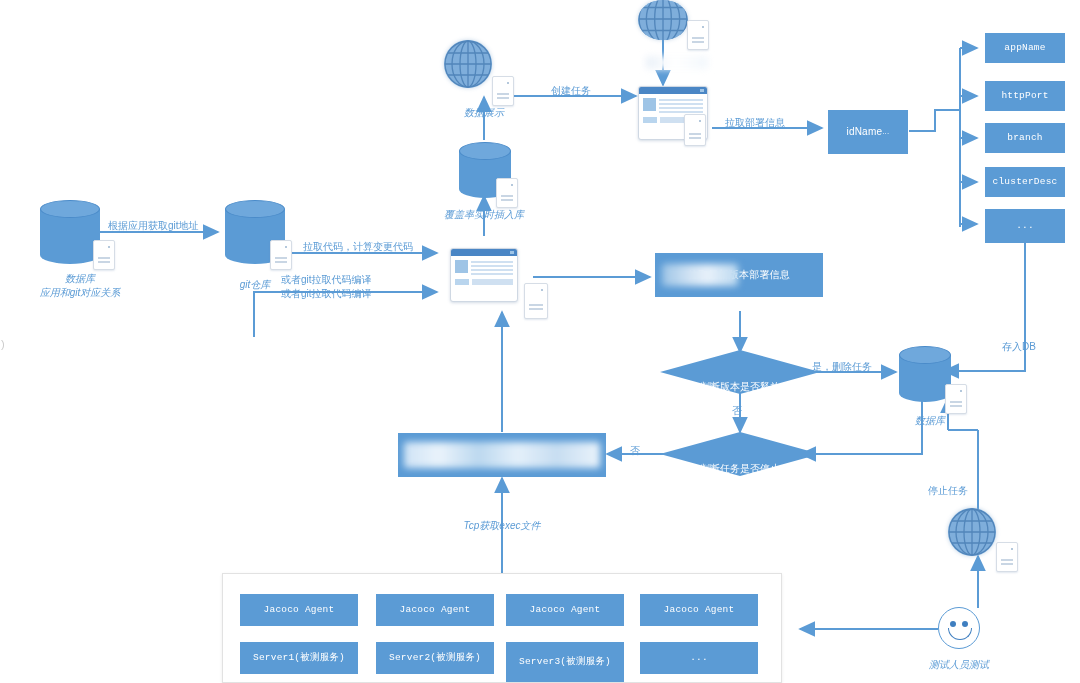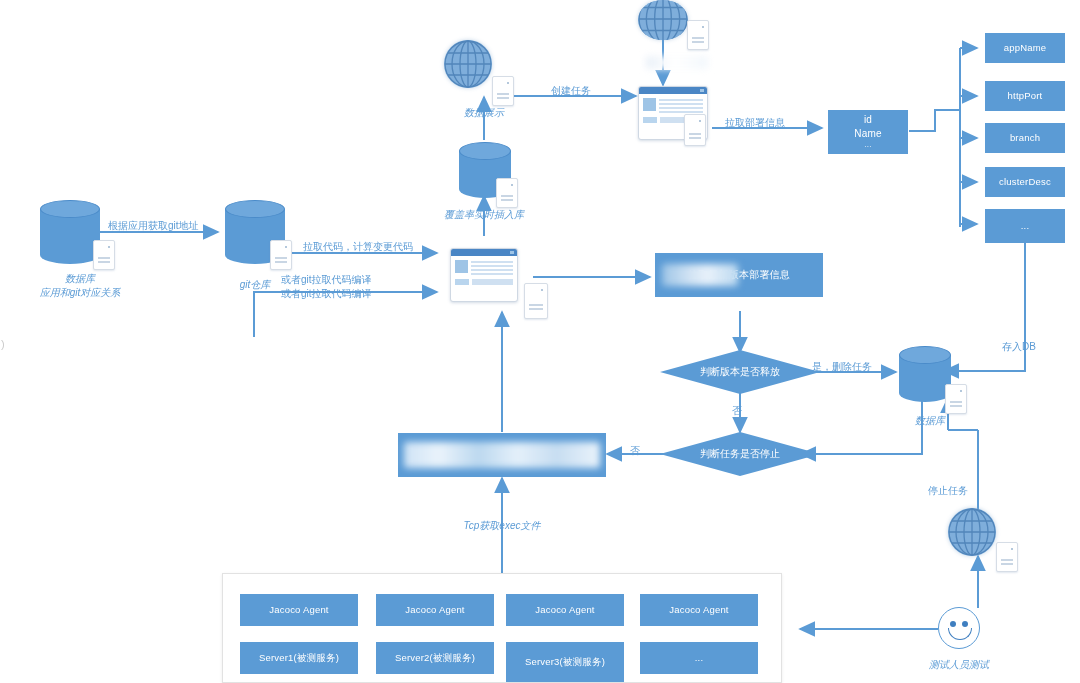--- a/index.html
+++ b/index.html
@@ -5,24 +5,24 @@
   html,body{margin:0;padding:0;background:#ffffff;}
   body{width:1080px;height:683px;position:relative;overflow:hidden;
        font-family:"Liberation Sans","DejaVu Sans",sans-serif;}
   #canvas{position:absolute;left:0;top:0;width:1080px;height:683px;}
   .node{position:absolute;box-sizing:border-box;}
 
   
   .box{background:#5B9BD5;color:#ffffff;display:flex;align-items:center;
        justify-content:center;text-align:center;font-size:10px;line-height:1.35;
        letter-spacing:.2px;}
-  .box.sm{font-size:9.5px;}
-
-  
-  .diamond{display:flex;align-items:center;justify-content:center;}
+  .box.sm{font-size:9.5px;font-family:Liberation Mono, monospace;}
+
+  
+  .diamond{display:flex;align-items:flex-end;justify-content:center;}
   .diamond .dlabel{position:relative;z-index:2;color:#fff;font-size:10px;
        white-space:nowrap;}
   .diamond .dshape{position:absolute;left:0;top:0;width:100%;height:100%;
        background:#5B9BD5;clip-path:polygon(50% 0,100% 50%,50% 100%,0 50%);}
 
   
   .cyl{position:absolute;}
   .cyl .body{position:absolute;left:0;top:9px;width:100%;height:calc(100% - 18px);
        background:#5B9BD5;}
   .cyl .top{position:absolute;left:0;top:0;width:100%;height:18px;border-radius:50%;
@@ -286,21 +286,21 @@
     </div>
   </div>
   <div class="docicon" style="left:684px;top:114px;width:22px;height:32px;">
     <span class="dot"></span>
     <span class="l" style="top:18px;width:12px;"></span>
     <span class="l" style="top:22px;width:12px;"></span>
   </div>
 
   <div class="lbl" style="left:725px;top:116px;">拉取部署信息</div>
 
-  <div class="box node" style="left:828px;top:110px;width:80px;height:44px;flex-direction:column;">
+  <div class="box node" style="left:828px;top:110px;width:80px;height:44px;flex-direction:row;">
     <span>id</span>
     <span>Name</span>
     <span style="font-size:8px;">...</span>
   </div>
 
   <div class="box node sm" style="left:985px;top:33px;width:80px;height:30px;">
     <span>appName</span>
   </div>
   <div class="box node sm" style="left:985px;top:81px;width:80px;height:30px;">
     <span>httpPort</span>

